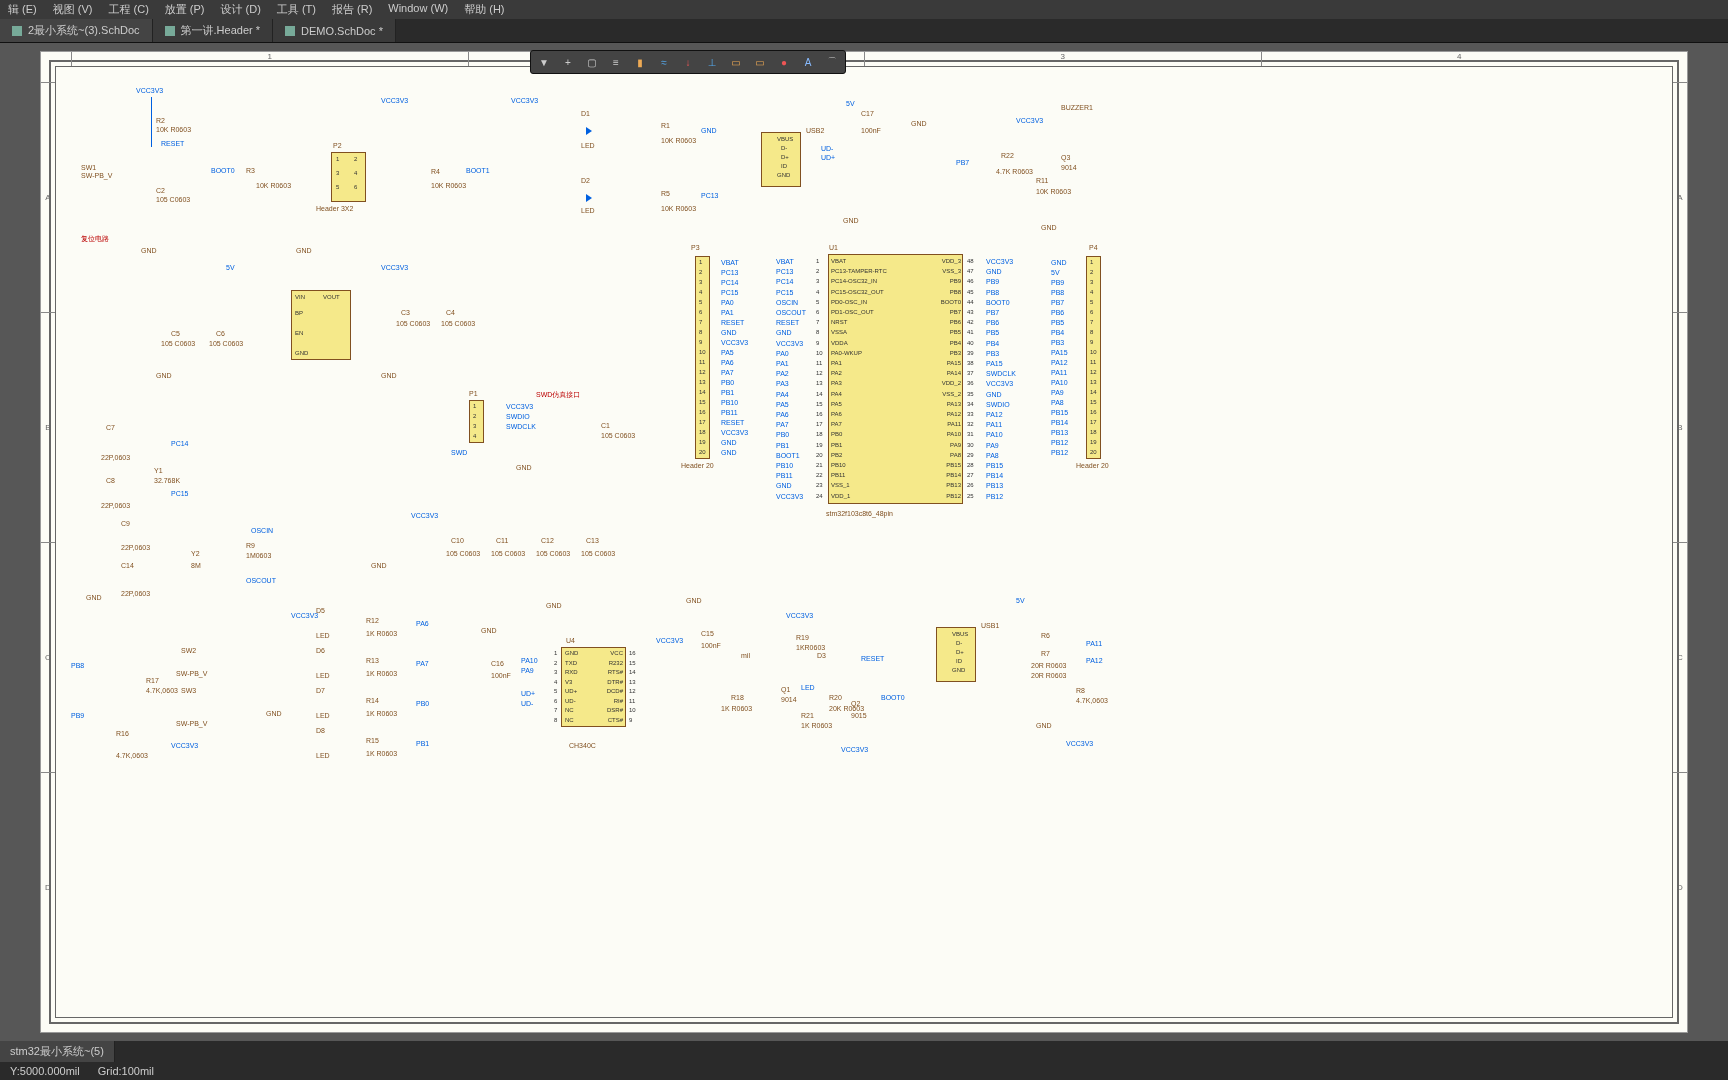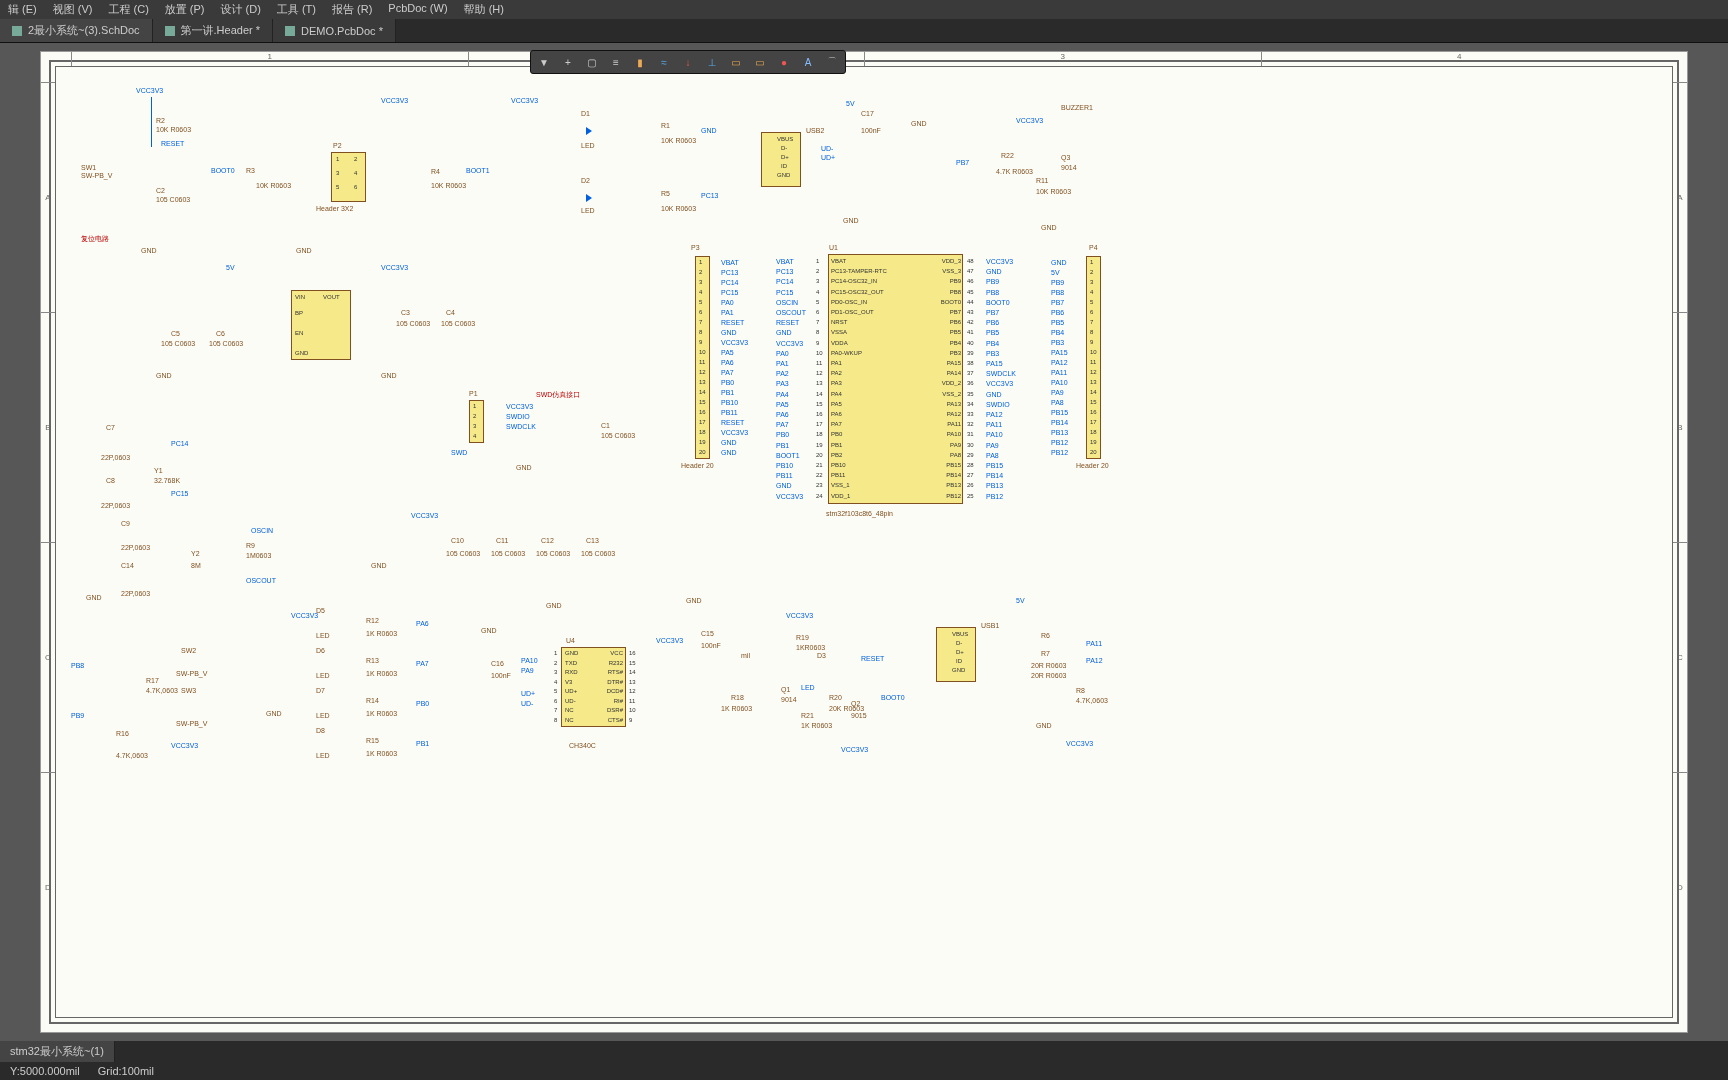--- a/index.html
+++ b/index.html
@@ -38,36 +38,36 @@
 <body>
 
 <div class="menubar">
   <span>辑 (E)</span>
   <span>视图 (V)</span>
   <span>工程 (C)</span>
   <span>放置 (P)</span>
   <span>设计 (D)</span>
   <span>工具 (T)</span>
   <span>报告 (R)</span>
-  <span>PcbDoc (W)</span>
+  <span>Window (W)</span>
   <span>帮助 (H)</span>
 </div>
 
 <div class="tabbar">
   <div class="tab active">
     <span class="tab-icon"></span>
     <span>2最小系统~(3).SchDoc</span>
   </div>
   <div class="tab">
     <span class="tab-icon"></span>
     <span>第一讲.Header *</span>
   </div>
   <div class="tab">
     <span class="tab-icon"></span>
-    <span>DEMO.PcbDoc *</span>
+    <span>DEMO.SchDoc *</span>
   </div>
 </div>
 
 <div class="toolbar-float">
   <div class="tbtn">▼</div>
   <div class="tbtn">+</div>
   <div class="tbtn">▢</div>
   <div class="tbtn">≡</div>
   <div class="tbtn" style="color:#ea5">▮</div>
   <div class="tbtn" style="color:#5ae">≈</div>
@@ -608,19 +608,19 @@
       <div class="ref" style="left:1015px;top:615px">R8</div>
       <div class="val" style="left:1015px;top:625px">4.7K,0603</div>
       <div class="gnd" style="left:975px;top:650px">GND</div>
       <div class="net" style="left:1005px;top:668px">VCC3V3</div>
 
     </div>
   </div>
 </div>
 
 <div class="footer-tabs">
-  <div class="footer-tab">stm32最小系统~(1)</div>
+  <div class="footer-tab">stm32最小系统~(5)</div>
 </div>
 
 <div class="statusbar">
   <span>Y:5000.000mil</span>
   <span>Grid:100mil</span>
 </div>
 
 </body></html>

